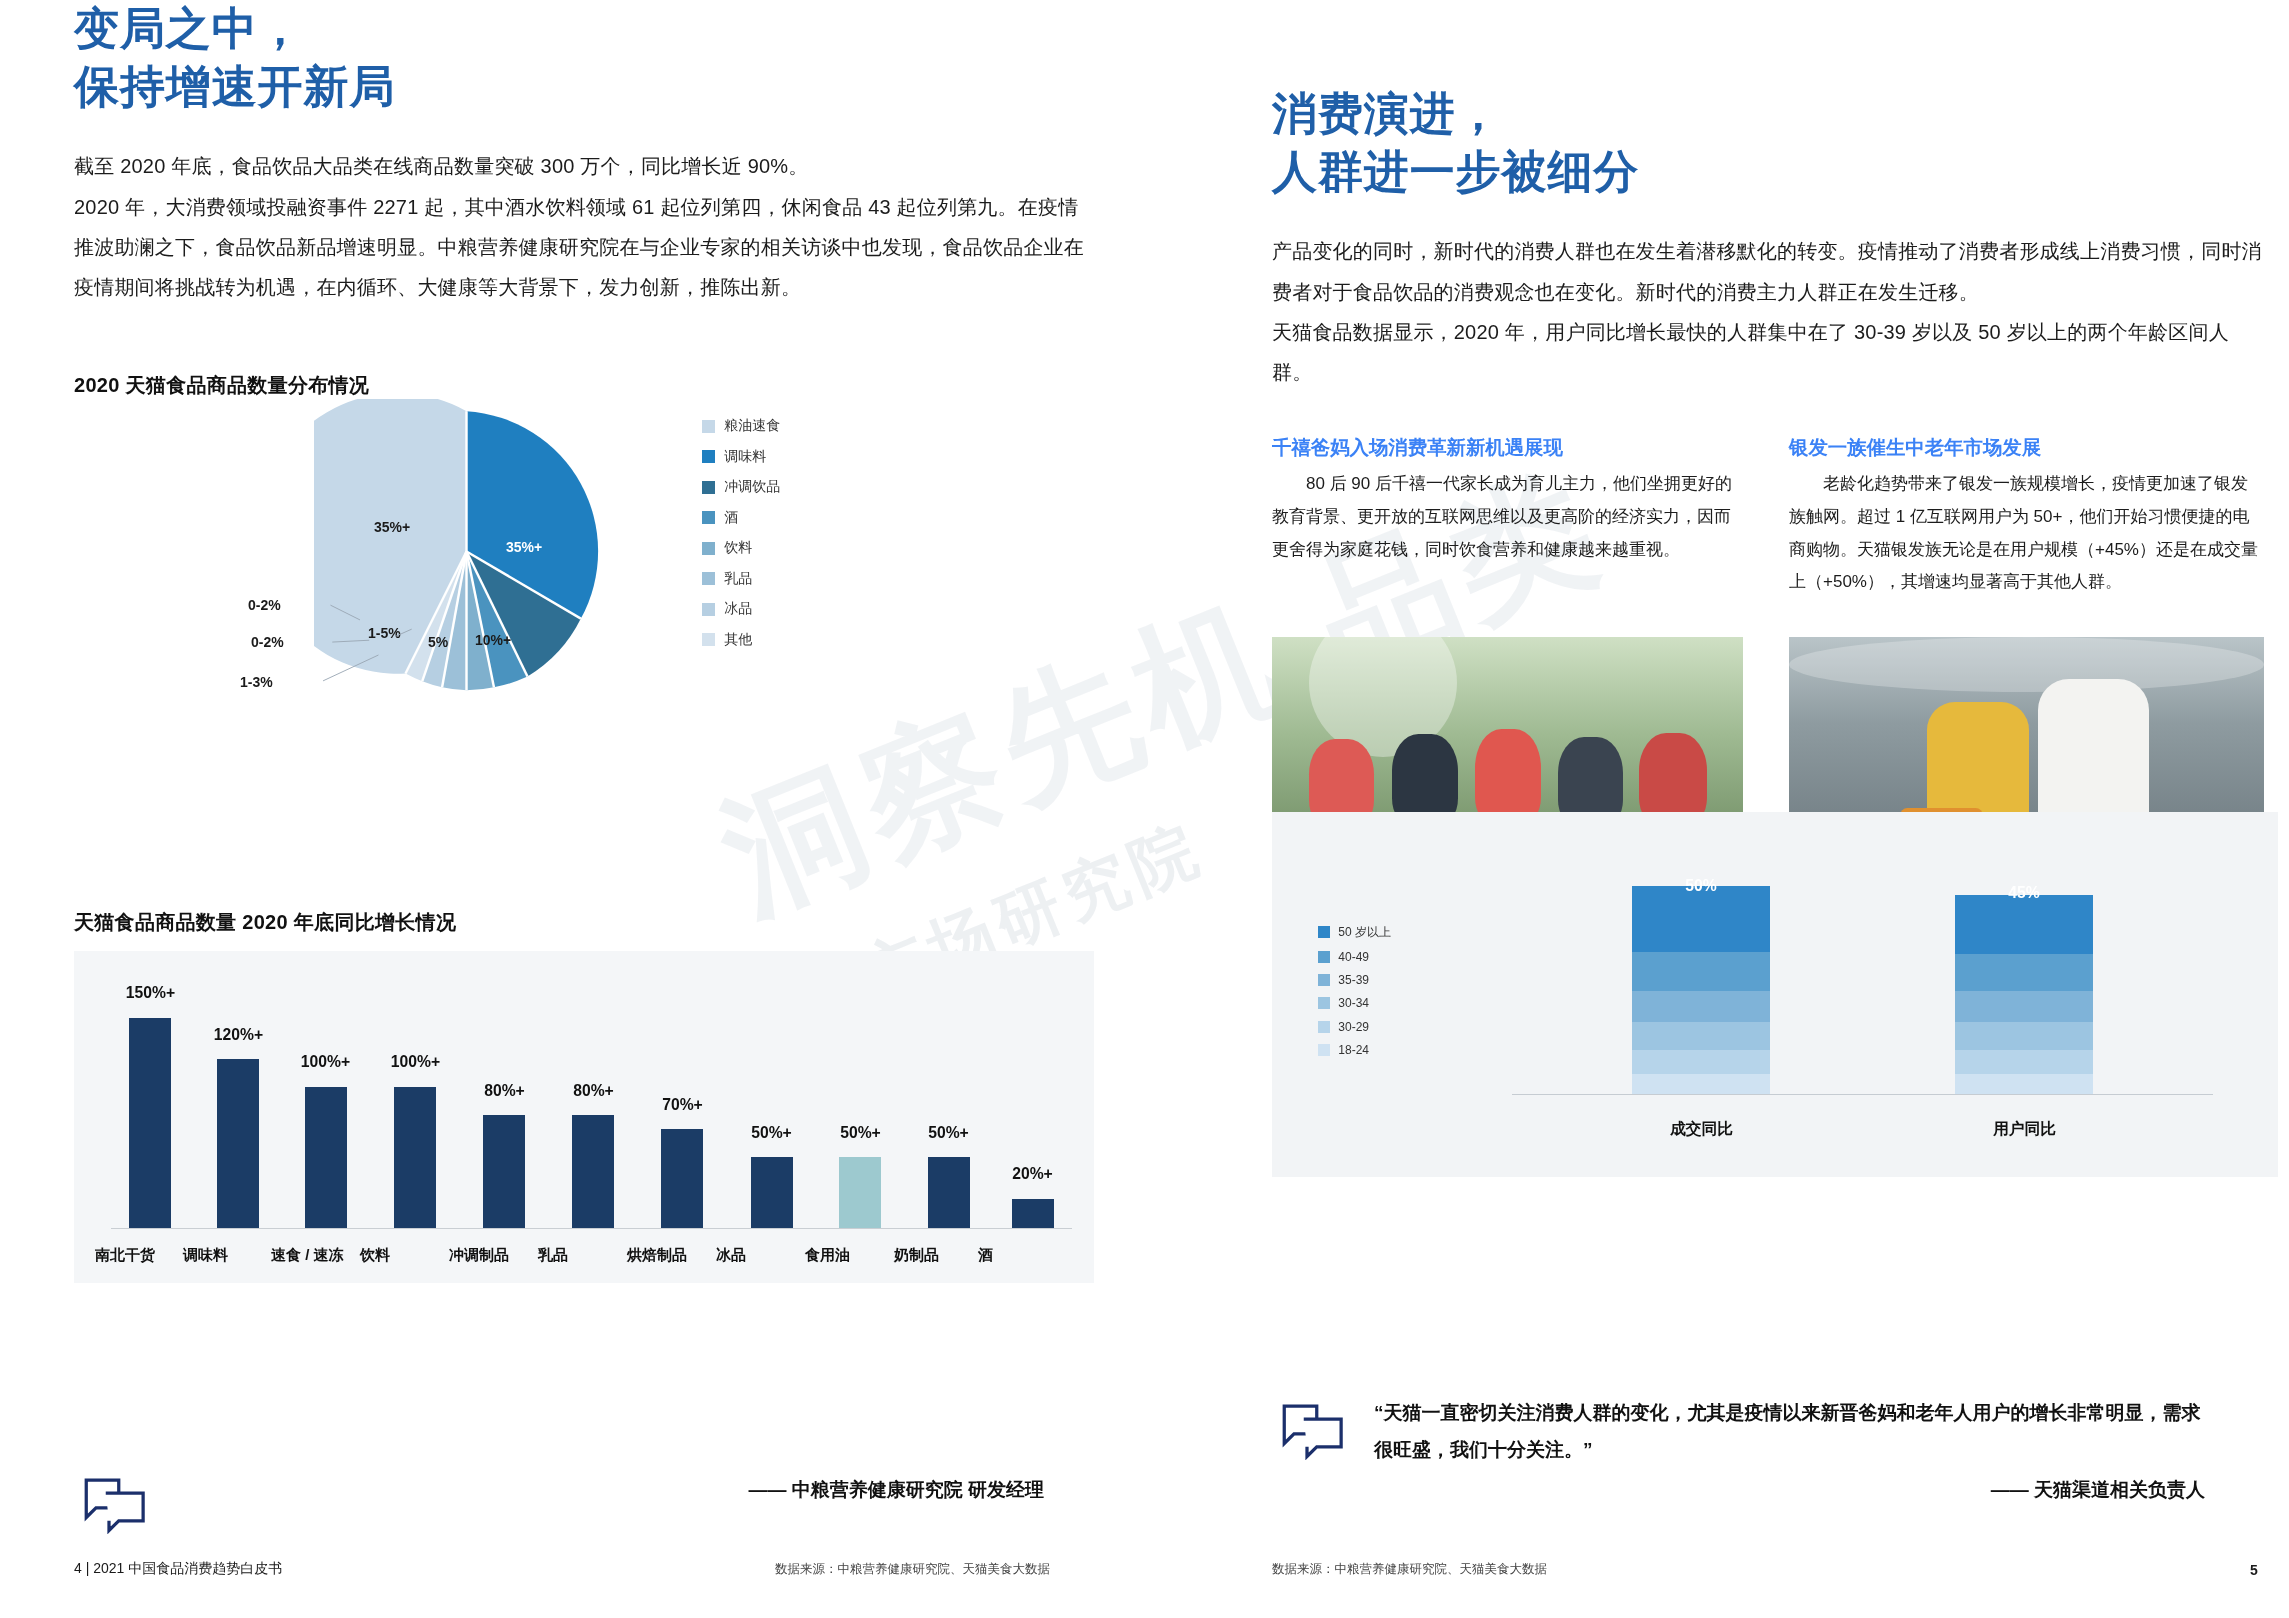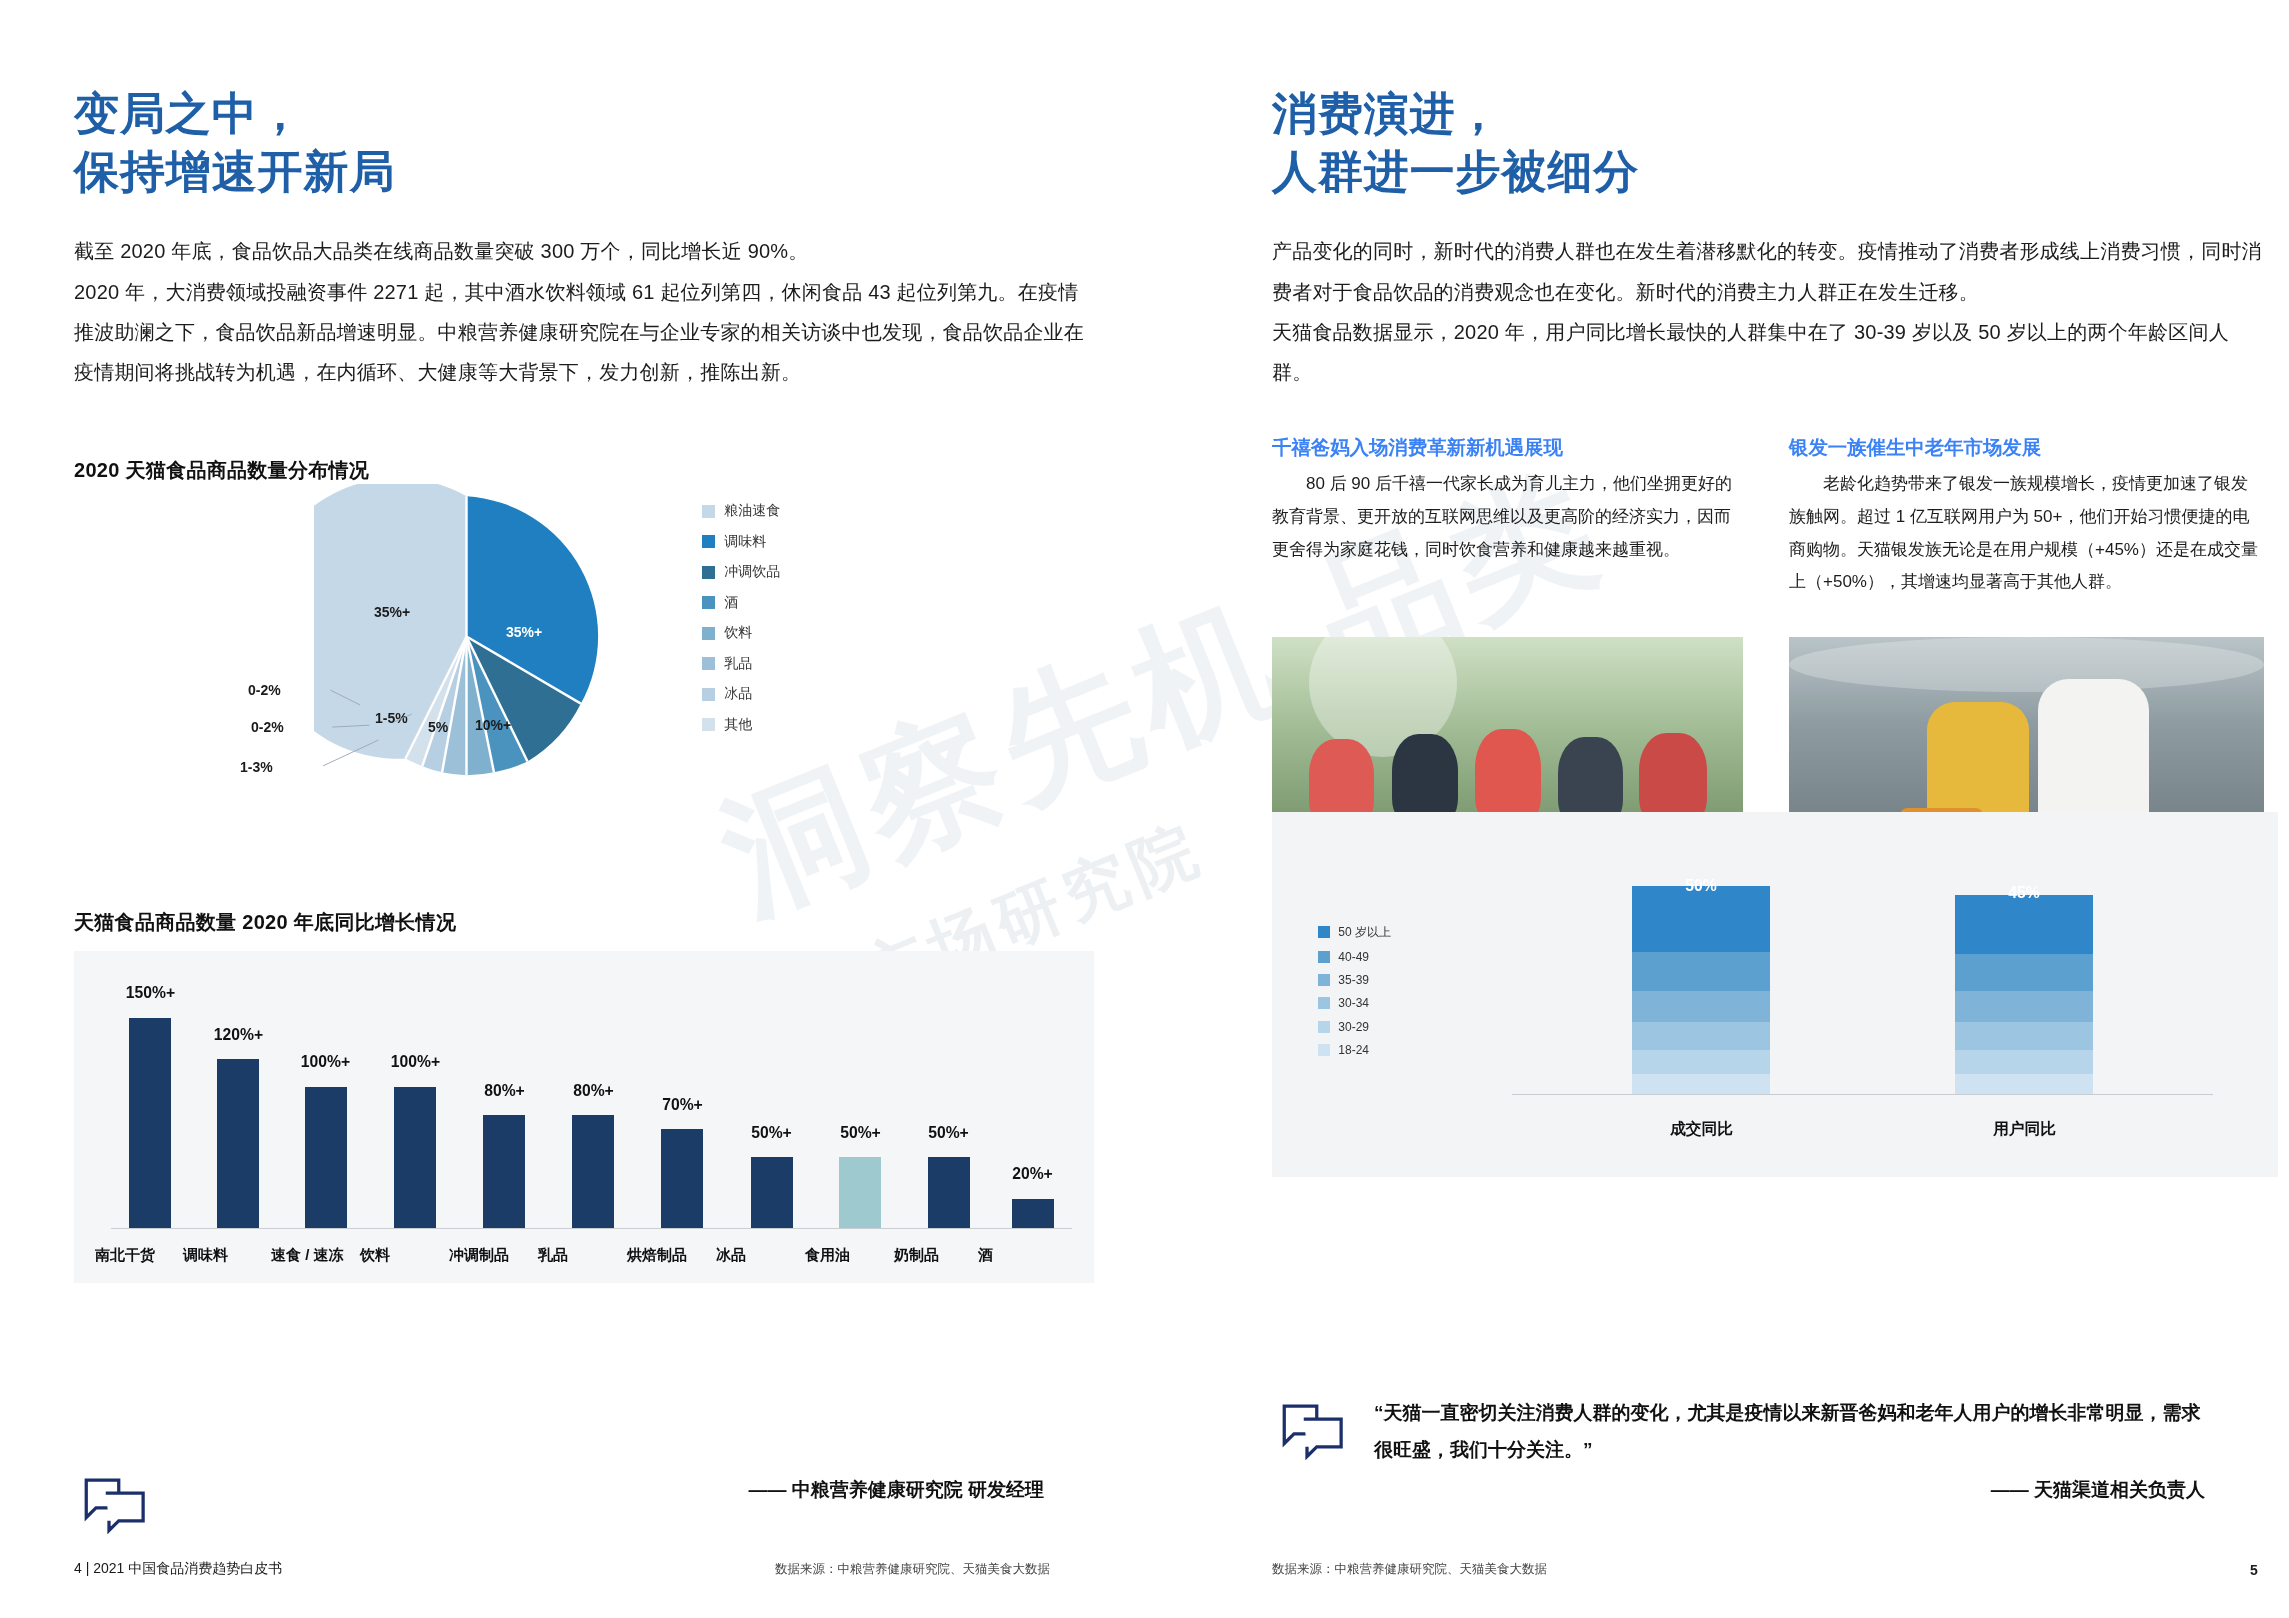--- a/index.html
+++ b/index.html
@@ -91,21 +91,21 @@
   <div class="wm2">消费者与市场研究院</div>
   <svg class="wmlogo" viewBox="0 0 200 200">
     <circle cx="100" cy="100" r="92" fill="none" stroke="#cdd9e4" stroke-width="6"></circle>
     <path d="M100 25 C60 55 60 120 100 150 C140 120 140 55 100 25Z" fill="#d9e6ef"></path>
     <path d="M45 90 C75 60 125 60 155 90 C125 120 75 120 45 90Z" fill="#e8d8c8" opacity=".8"></path>
     <circle cx="100" cy="100" r="26" fill="#cfe0ea"></circle>
   </svg>
 
   <div class="col-left">
 
-    <div style="margin-top:85px">
+    <div style="">
       <div class="headline">变局之中，</div>
       <div class="headline">保持增速开新局</div>
     </div>
 
     <div class="lead" style="width:1020px;white-space:pre-line">截至 2020 年底，食品饮品大品类在线商品数量突破 300 万个，同比增长近 90%。
 2020 年，大消费领域投融资事件 2271 起，其中酒水饮料领域 61 起位列第四，休闲食品 43 起位列第九。在疫情推波助澜之下，食品饮品新品增速明显。中粮营养健康研究院在与企业专家的相关访谈中也发现，食品饮品企业在疫情期间将挑战转为机遇，在内循环、大健康等大背景下，发力创新，推陈出新。</div>
 
     <div style="margin-top:64px" class="sec-title">2020 天猫食品商品数量分布情况</div>
 
     <div class="pie-wrap">
@@ -135,21 +135,21 @@
             <path d="M100 100 L84 189"></path>
           <path d="M100 100 L71 185"></path>
             <path d="M100 100 L60 180"></path>
         </g>
       </svg>
 
       <div class="pie-lab" style="left:300px;top:111px">35%+</div>
       <div class="pie-lab w" style="left:432px;top:131px">35%+</div>
       <div class="pie-lab" style="left:401px;top:224px">10%+</div>
       <div class="pie-lab" style="left:354px;top:226px">5%</div>
-      <div class="pie-lab" style="left:301px;top:217px">1-5%</div>
+      <div class="pie-lab" style="left:294px;top:217px">1-5%</div>
       <div class="pie-lab" style="left:166px;top:266px">1-3%</div>
       <div class="pie-lab" style="left:177px;top:226px">0-2%</div>
       <div class="pie-lab" style="left:174px;top:189px">0-2%</div>
 
       <svg style="position:absolute;left:166px;top:175px;width:240px;height:120px" viewBox="0 0 260 130" width="240" height="120">
         <g stroke="#9aa7b4" stroke-width="1" fill="none">
           <path d="M98 24 L130 40"></path>
           <path d="M100 64 L140 62"></path>
           <path d="M90 106 L150 78"></path>
           <path d="M168 58 L186 50"></path>

